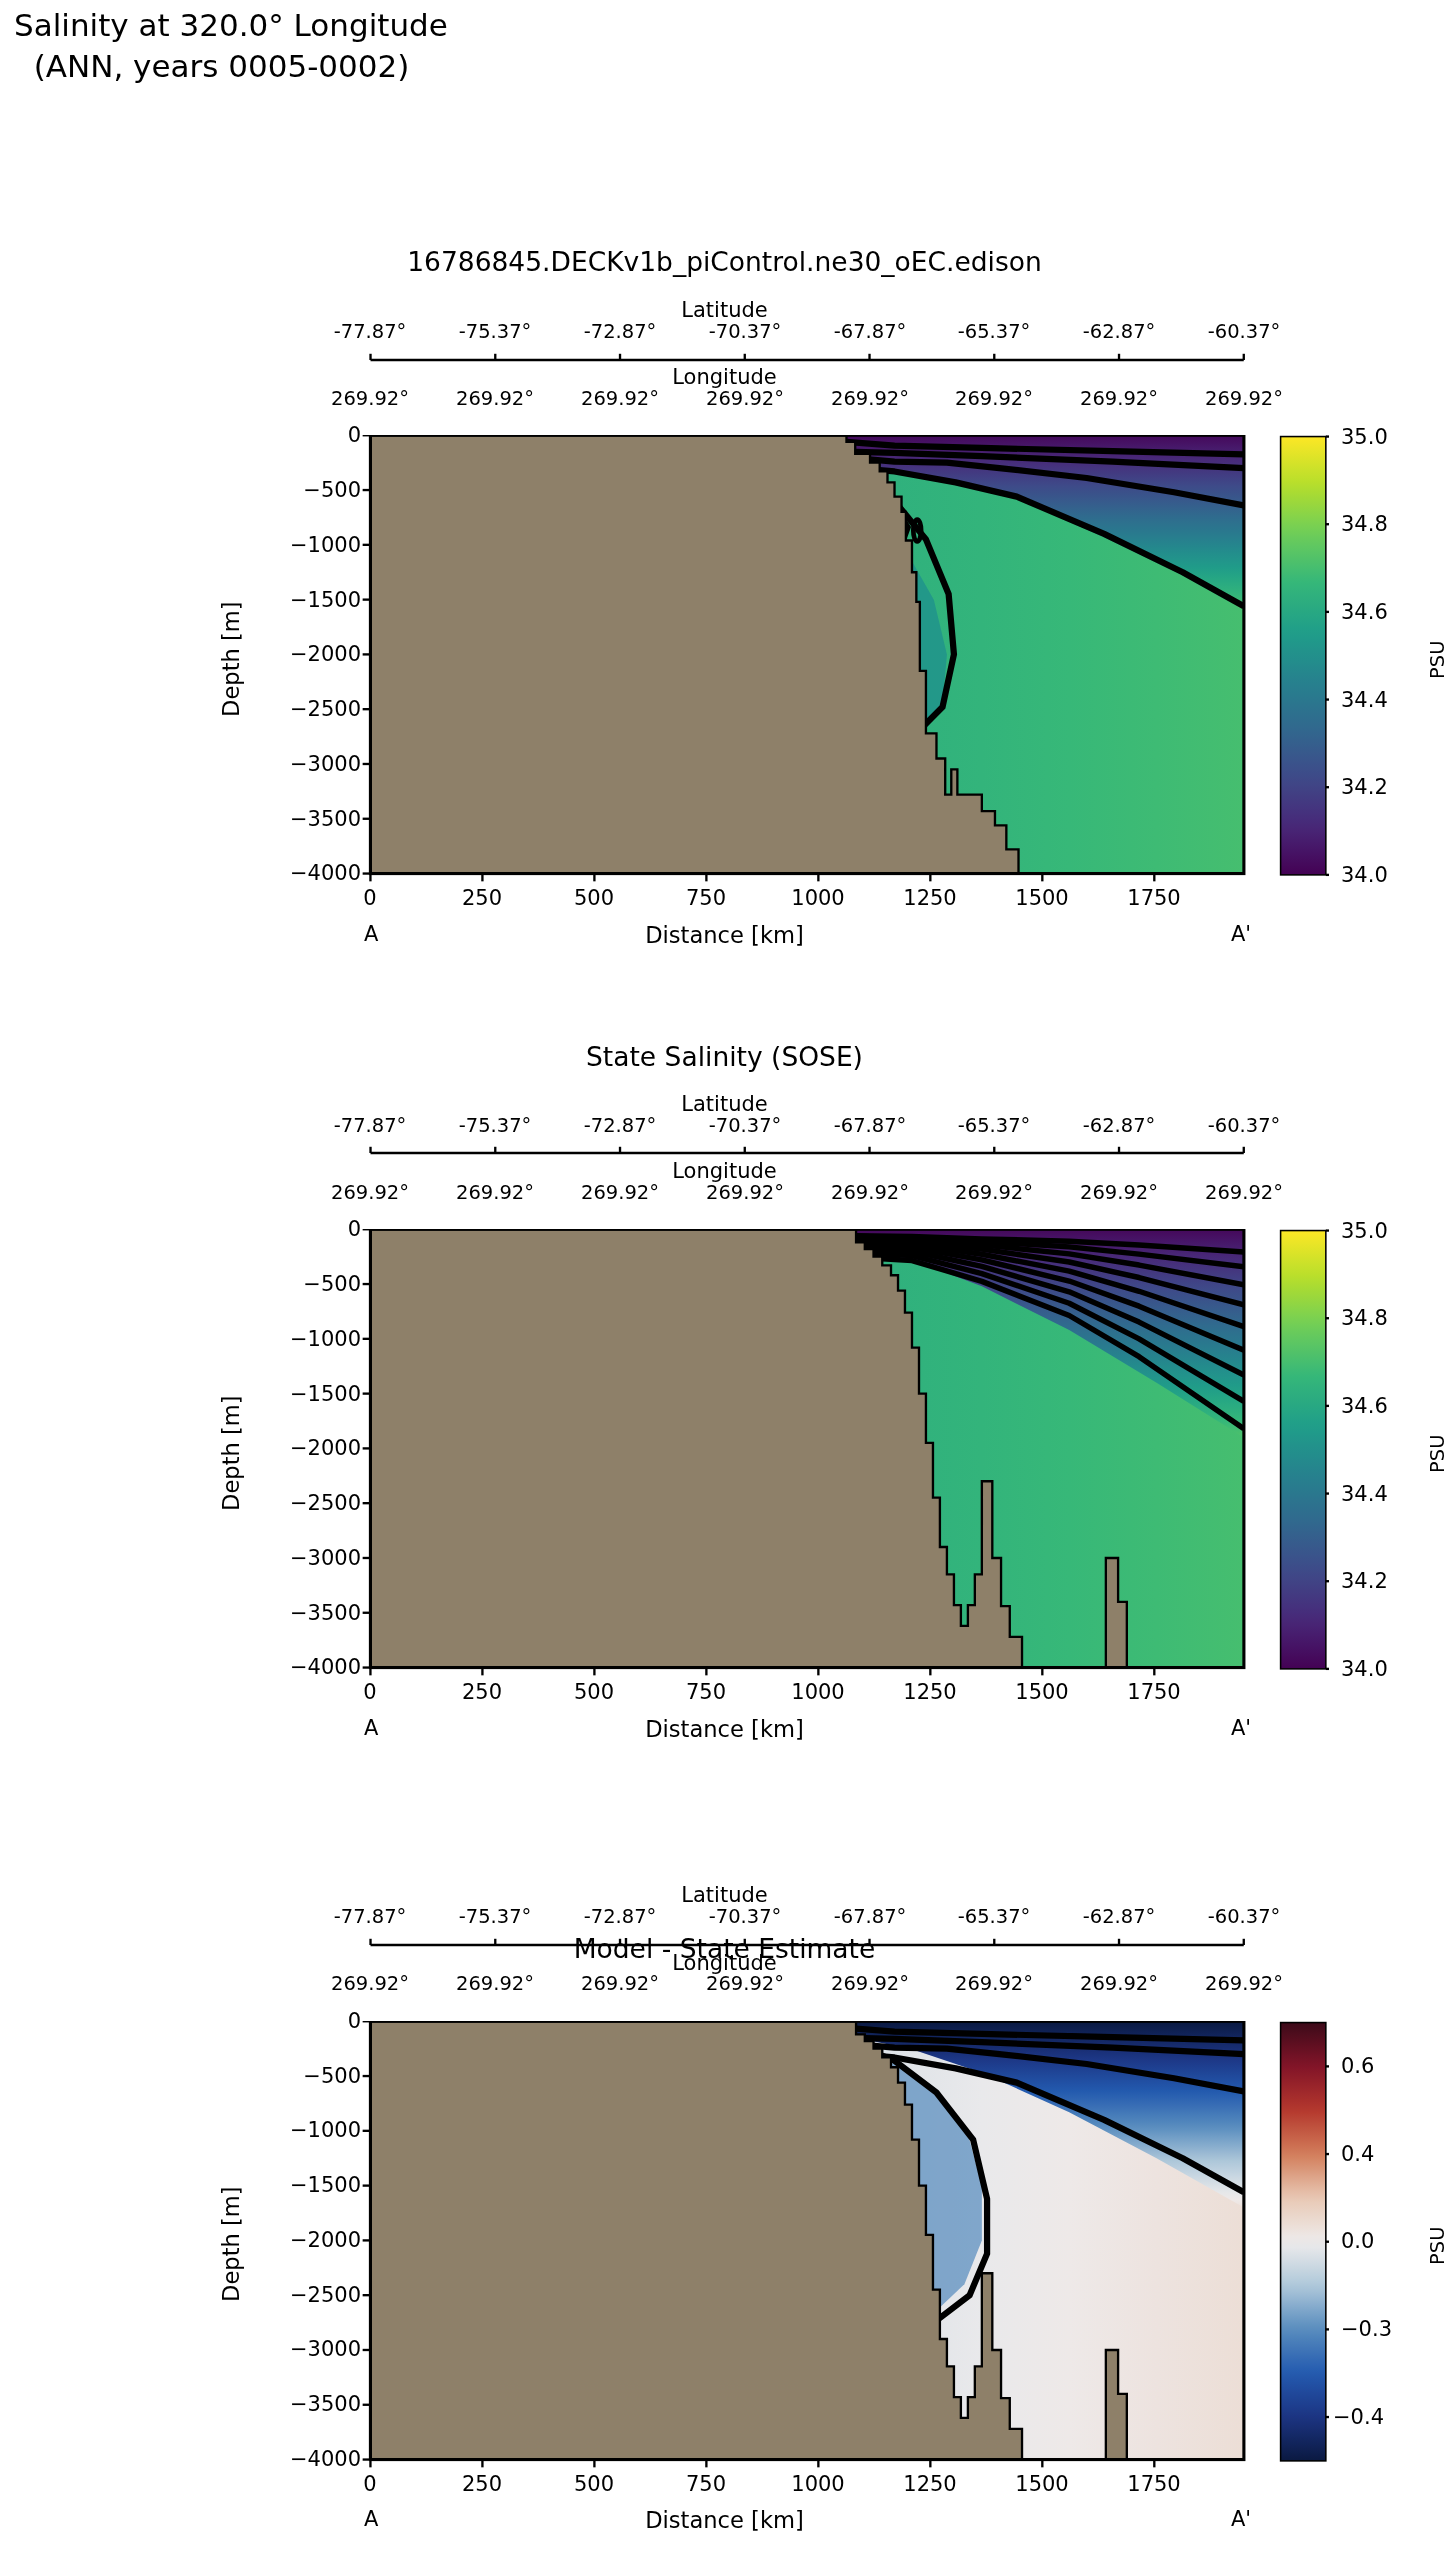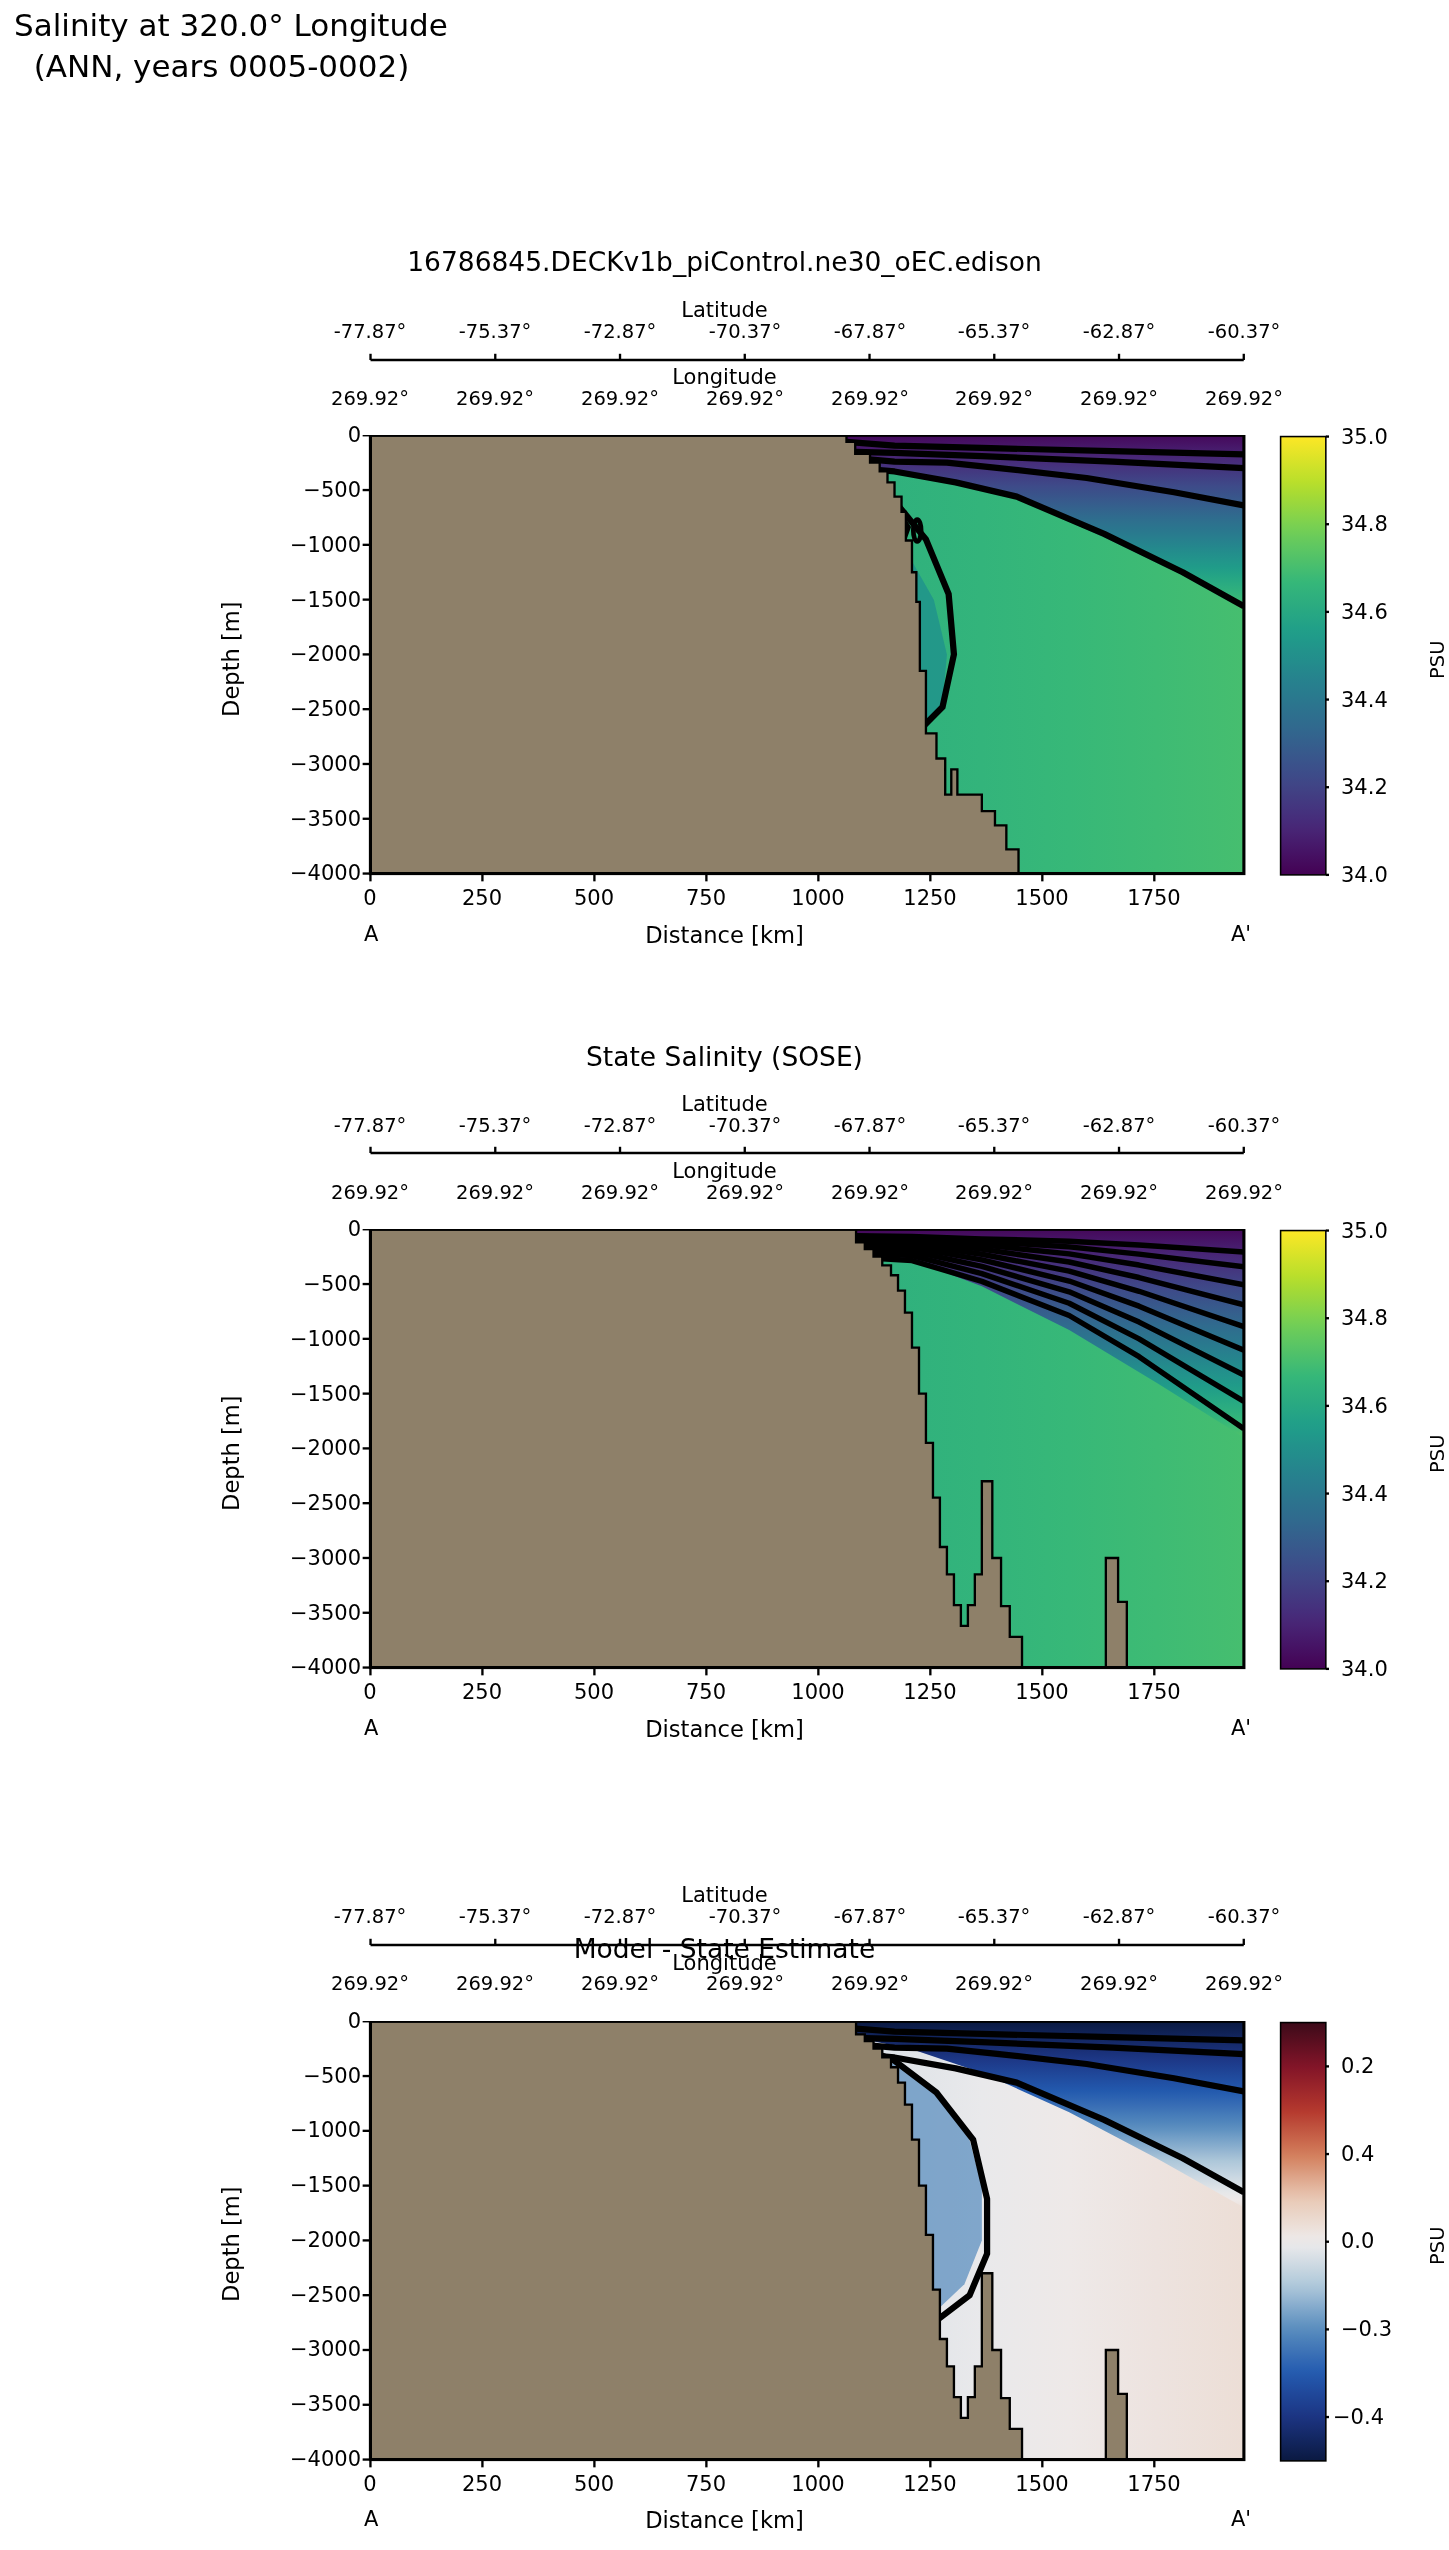--- a/index.html
+++ b/index.html
@@ -627,17 +627,17 @@
         <line x1="60" x2="70" y1="507.8" y2="507.8" stroke="#000" stroke-width="3"></line>
         <line x1="60" x2="70" y1="395.4" y2="395.4" stroke="#000" stroke-width="3"></line>
         <line x1="60" x2="70" y1="283" y2="283" stroke="#000" stroke-width="3"></line>
         <line x1="60" x2="70" y1="170.60000000000002" y2="170.60000000000002" stroke="#000" stroke-width="3"></line>
         <line x1="60" x2="70" y1="58.19999999999999" y2="58.19999999999999" stroke="#000" stroke-width="3"></line>
       </svg>
       <div class="cbtick" style="left: 1333px; top: 2417px;">−0.4</div>
       <div class="cbtick" style="left: 1341px; top: 2329px;">−0.3</div>
       <div class="cbtick" style="left: 1341px; top: 2241px;">0.0</div>
       <div class="cbtick" style="left: 1341px; top: 2154px;">0.4</div>
-      <div class="cbtick" style="left: 1341px; top: 2066px;">0.2</div>
+      <div class="cbtick" style="left: 1341px; top: 2066px;">0.6</div>
       <div class="cbarlabel" style="left: 1426px; top: 2265px;">PSU</div>
     </div>
   </div>
 
 
 </body></html>

